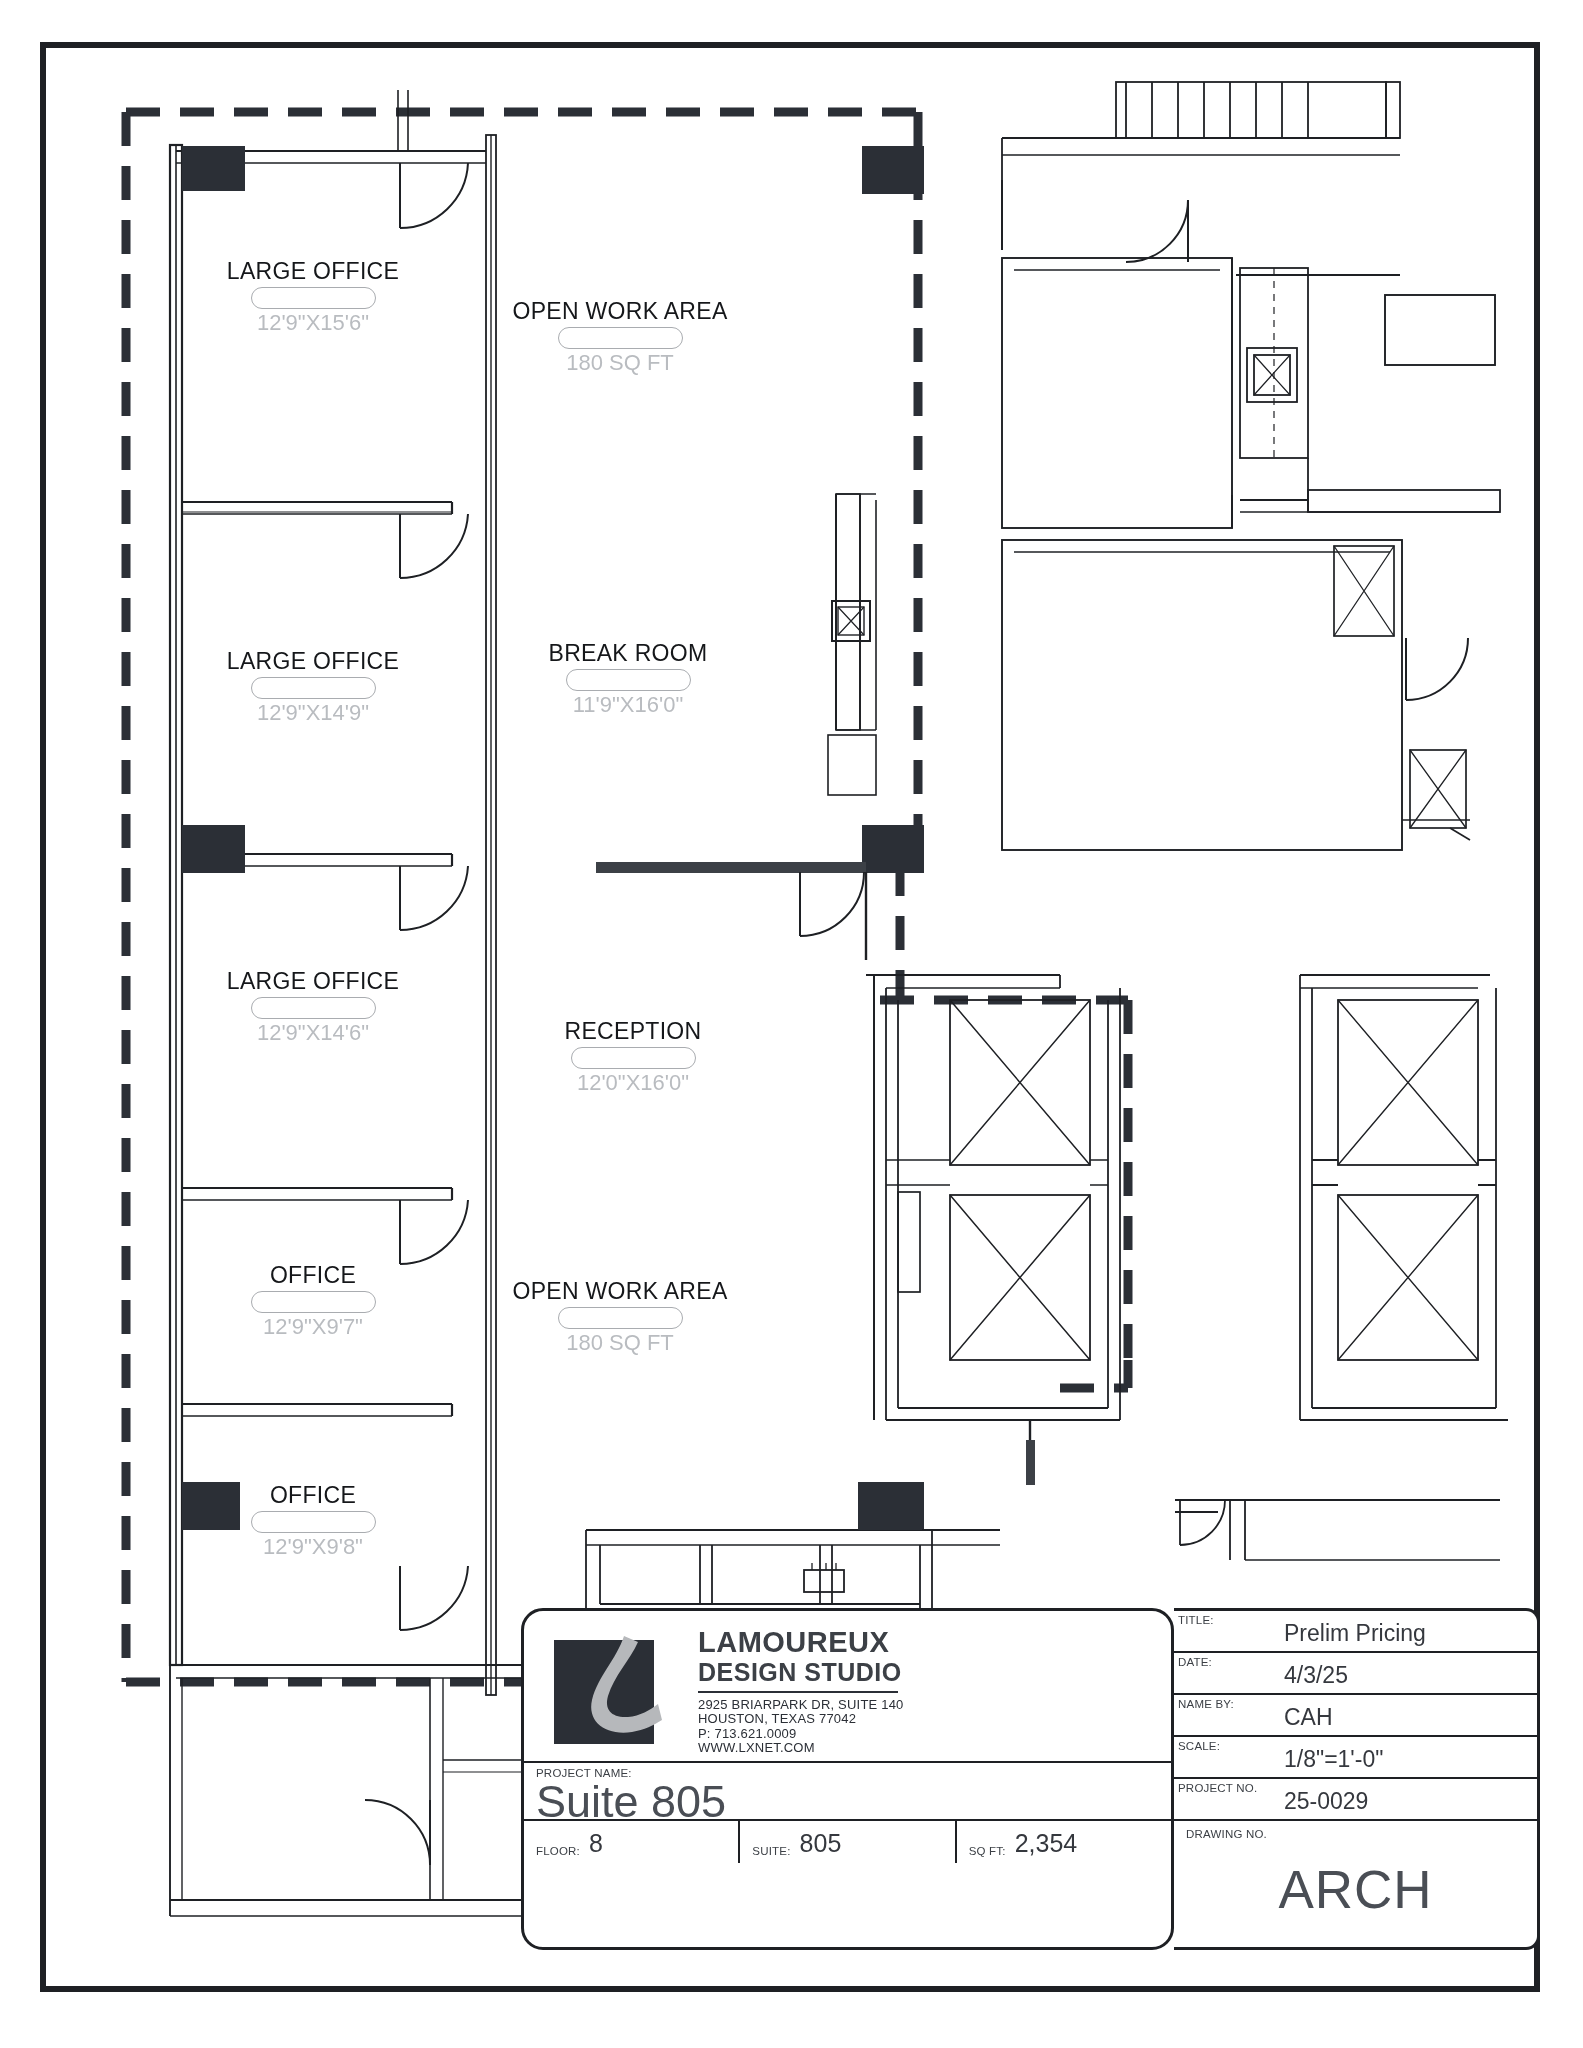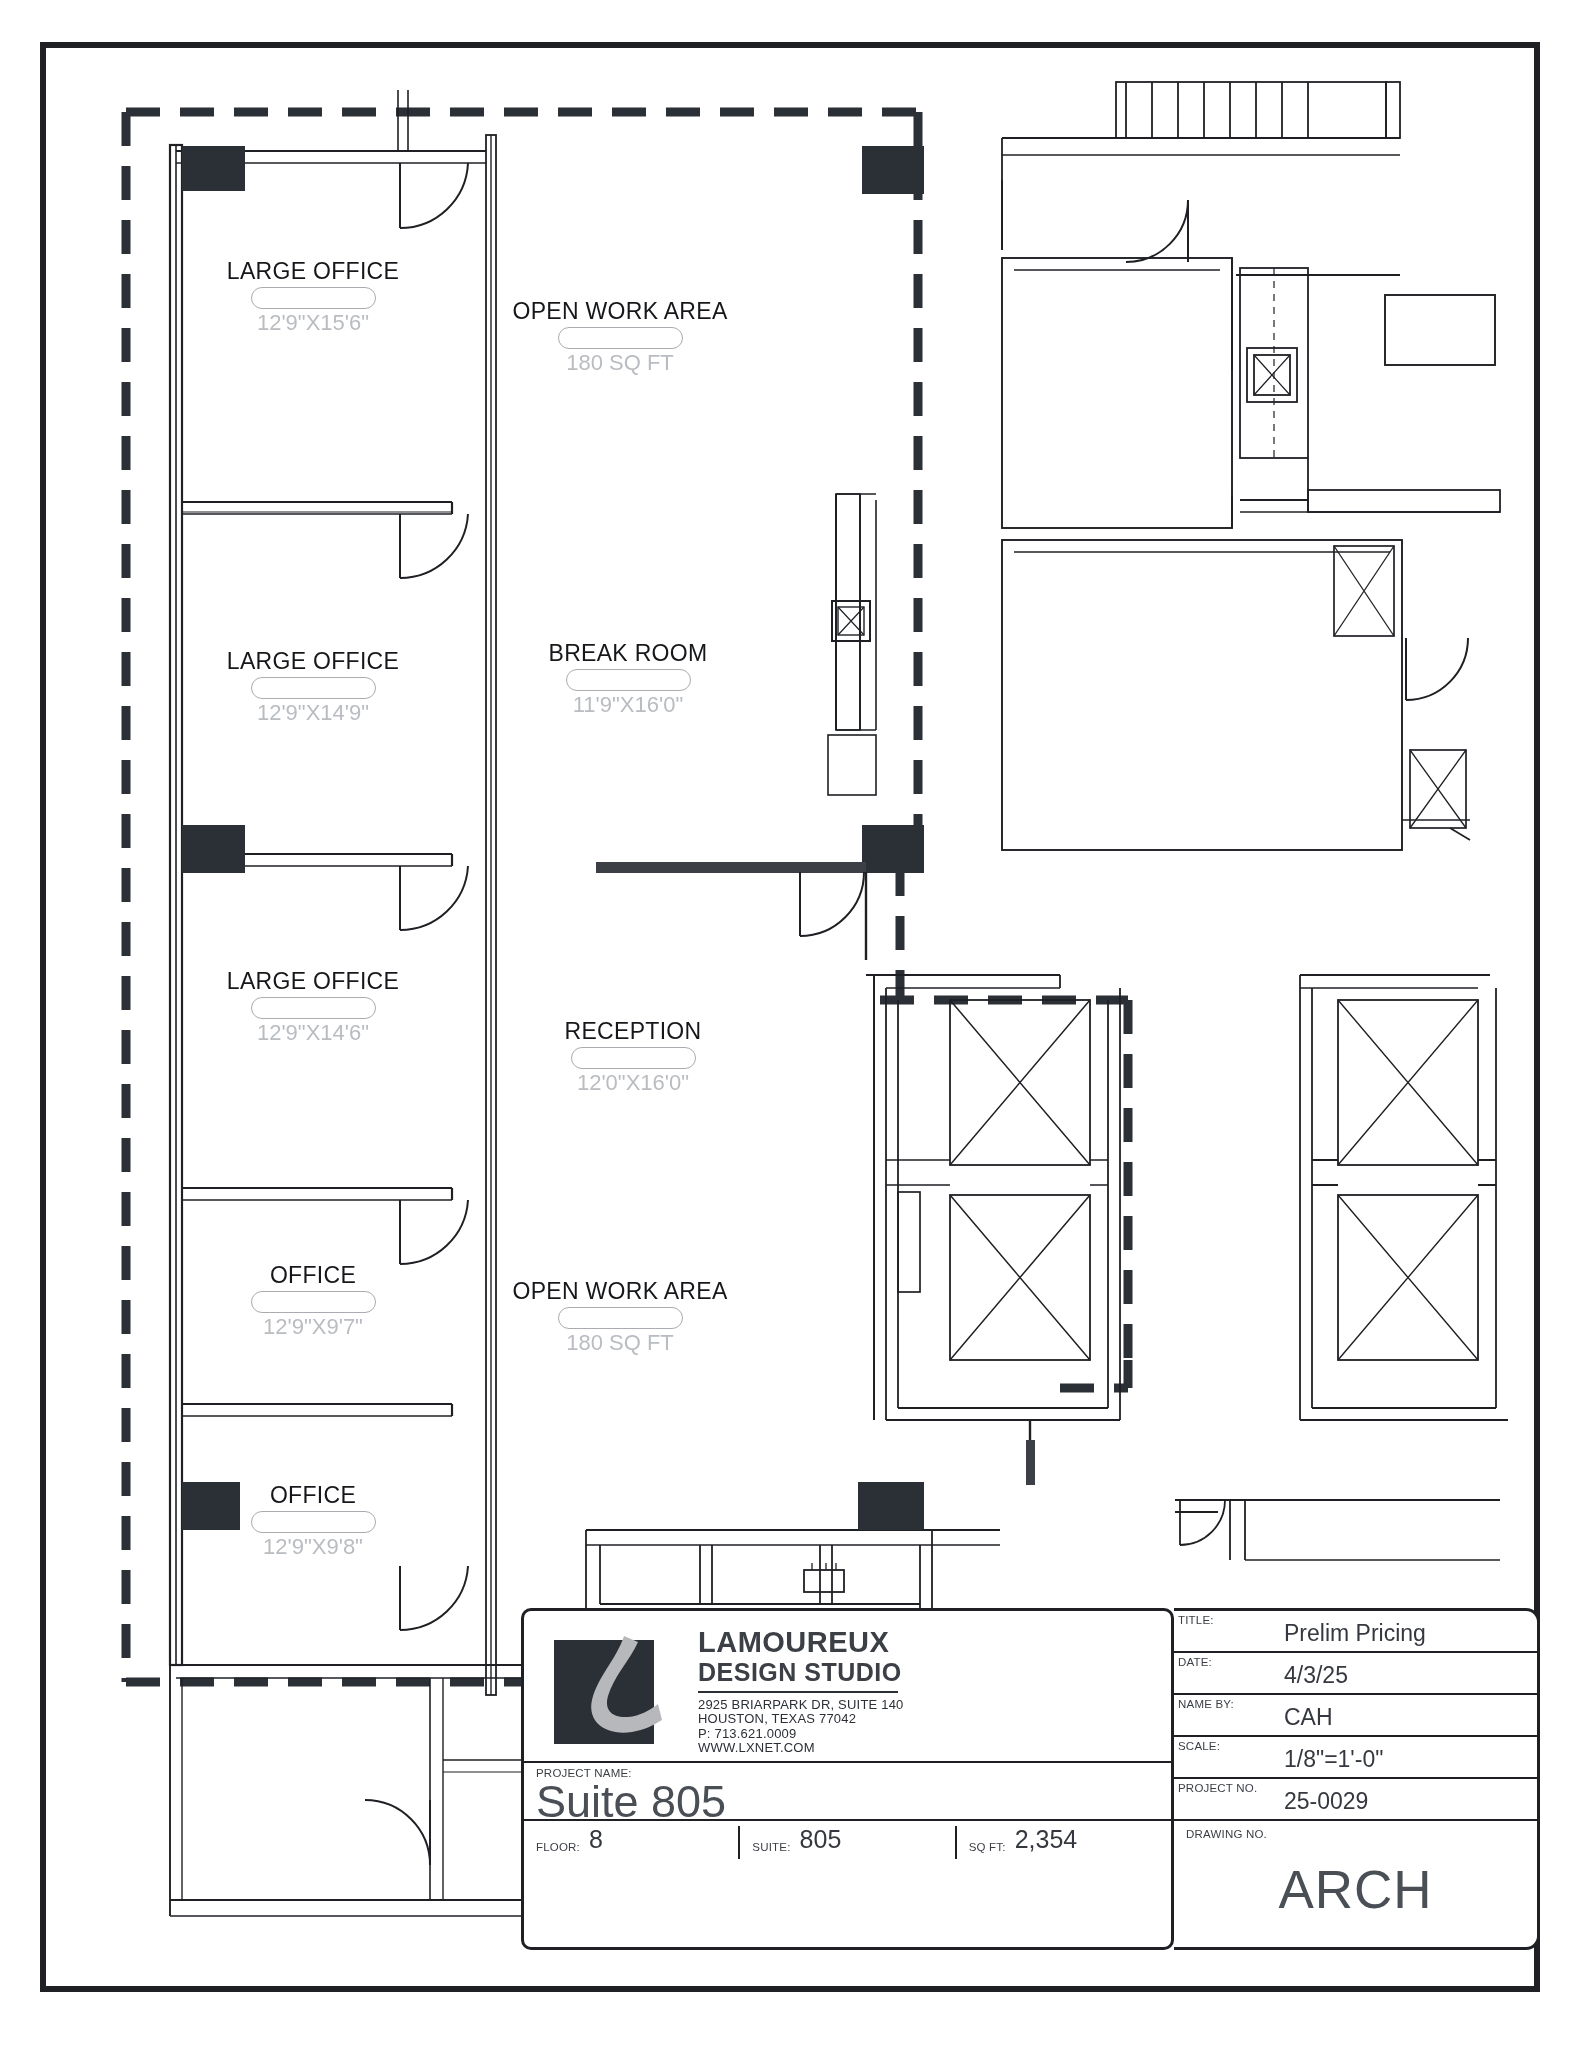--- a/index.html
+++ b/index.html
@@ -13,42 +13,42 @@
   svg#plan{position:absolute;left:0;top:0;width:1583px;height:2048px;}
 
   
   .room-label{position:absolute;text-align:center;}
   .room-name{font-size:23px;color:#15171a;letter-spacing:.3px;white-space:nowrap;line-height:26px;}
   .room-pill{width:125px;height:22px;border:1.6px solid #a9acb0;border-radius:12px;margin:3px auto 2px auto;box-sizing:border-box;background:transparent;}
   .room-dim{font-size:22px;color:#b9bcc0;white-space:nowrap;line-height:24px;}
 
   
   #titleblock{position:absolute;left:521px;top:1608px;width:653px;height:342px;
-     background:#fff;border:3.5px solid #1e2024;border-radius:10px;box-sizing:border-box;overflow:hidden;}
+     background:#fff;border:3.5px solid #1e2024;border-radius:22px;box-sizing:border-box;overflow:hidden;}
   #tb-right{position:absolute;left:1174px;top:1608px;width:366px;height:342px;
      background:#fff;border:3.5px solid #1e2024;border-radius:0 14px 14px 0;box-sizing:border-box;border-left:none;overflow:hidden;}
 
   .tb-logo-row{height:150px;display:flex;align-items:center;padding:10px 0 0 30px;box-sizing:border-box;}
   .logo-mark{position:relative;width:118px;height:118px;flex:0 0 auto;}
   .logo-sq{position:absolute;left:0;top:8px;width:100px;height:104px;background:#2b2f36;}
   .logo-hook{position:absolute;left:0;top:0;width:118px;height:118px;}
   .logo-text{margin-left:26px;}
   .brand1{font-size:29px;font-weight:bold;color:#3c4046;letter-spacing:.5px;line-height:31px;}
   .brand2{font-size:25px;font-weight:bold;color:#3c4046;letter-spacing:.5px;line-height:28px;}
   .brand-rule{border-top:2.5px solid #2b2f36;margin:5px 0 5px 0;width:200px;}
   .addr{font-size:13px;color:#2b2f36;line-height:14.5px;letter-spacing:.2px;}
 
   .tb-row{border-top:2.5px solid #1e2024;box-sizing:border-box;position:relative;}
   .tb-cap{font-size:11.5px;color:#3c4046;letter-spacing:.2px;}
   .tb-val-big{font-size:45px;color:#4a4e55;line-height:46px;}
   .tb-val-mid{font-size:25px;color:#35383e;line-height:27px;}
 
   .row-project{height:58px;padding:4px 0 0 12px;box-sizing:border-box;}
   .row-location{height:42px;display:flex;align-items:flex-end;padding:0 0 4px 12px;box-sizing:border-box;gap:10px;}
-  .row-bottom{height:44px;display:flex;box-sizing:border-box;align-items:center;}
+  .row-bottom{height:44px;display:flex;box-sizing:border-box;}
   .cell{flex:1;display:flex;align-items:flex-end;padding:0 0 6px 12px;box-sizing:border-box;gap:9px;border-left:2.5px solid #1e2024;}
   .cell:first-child{border-left:none;}
 
   
   .rr{border-bottom:2.5px solid #1e2024;height:42px;position:relative;padding:3px 0 0 12px;box-sizing:border-box;}
   .rr .tb-cap{position:absolute;left:4px;top:3px;}
   .rr .rv{position:absolute;left:110px;top:9px;font-size:23px;color:#35383e;line-height:26px;}
   .rr-draw{height:132px;position:relative;padding:3px 0 0 12px;box-sizing:border-box;}
   .arch{position:absolute;left:0;right:0;top:38px;text-align:center;font-size:53px;color:#4a4e55;letter-spacing:1px;}
 </style>

